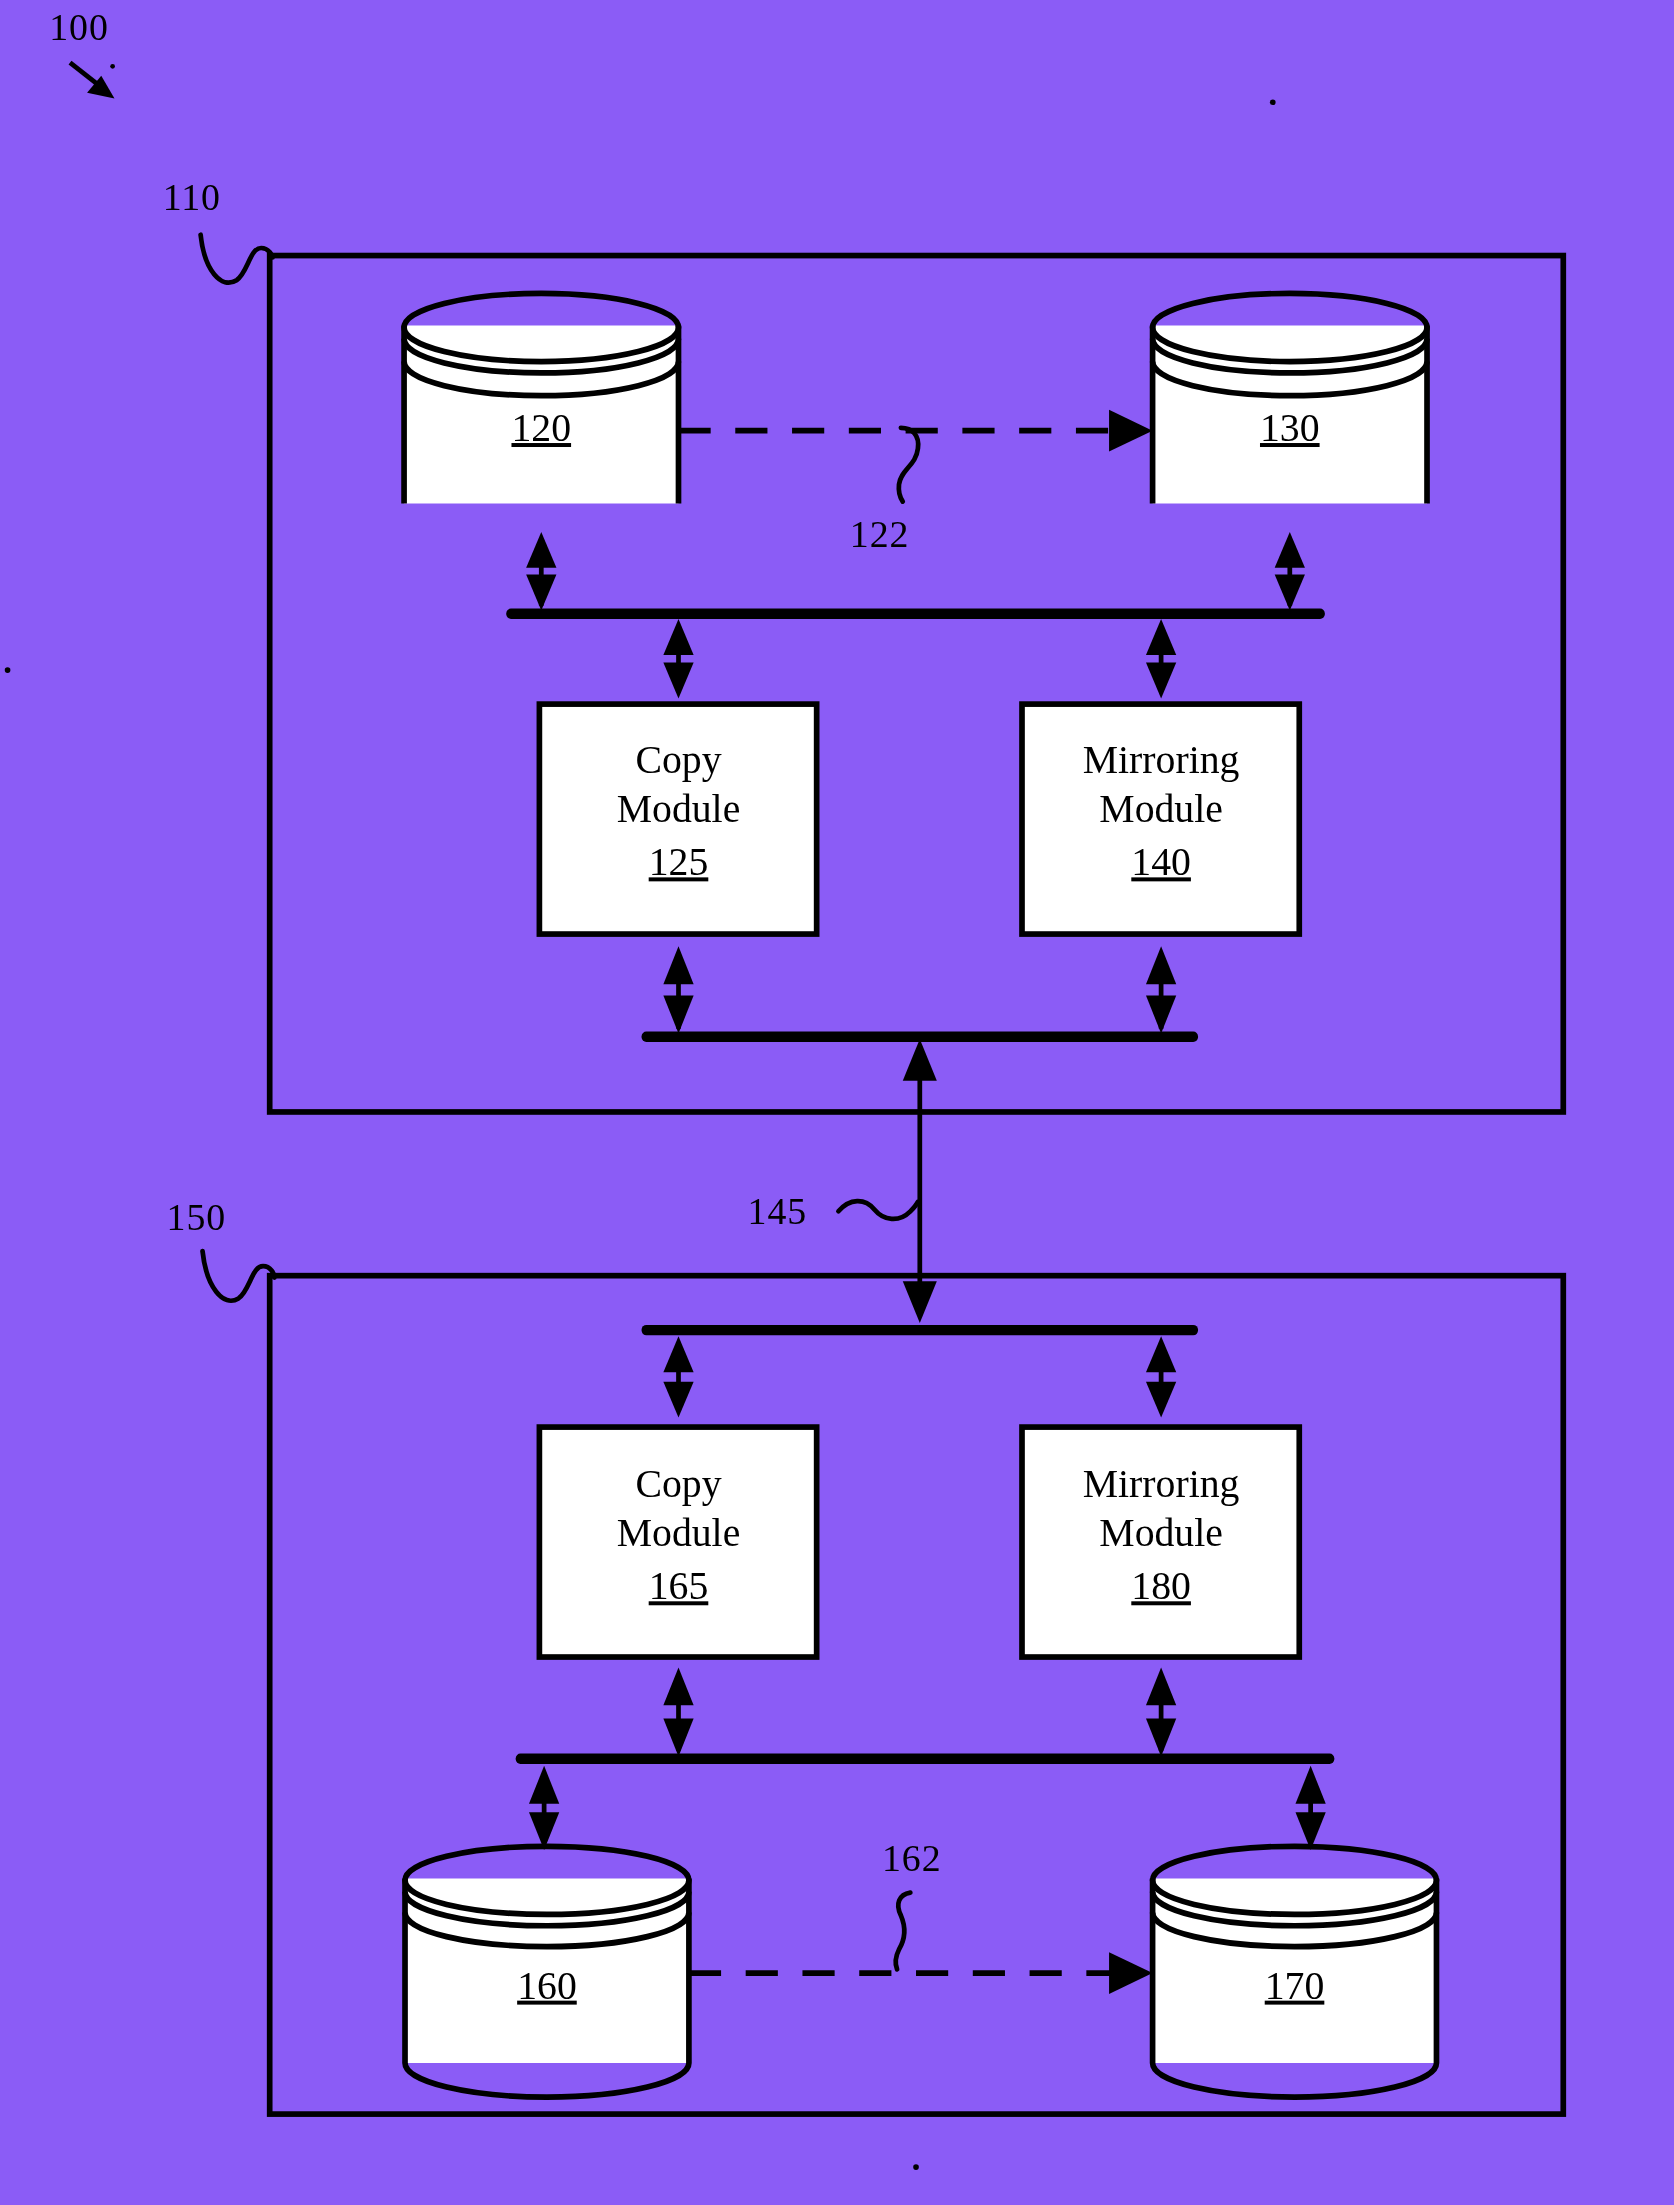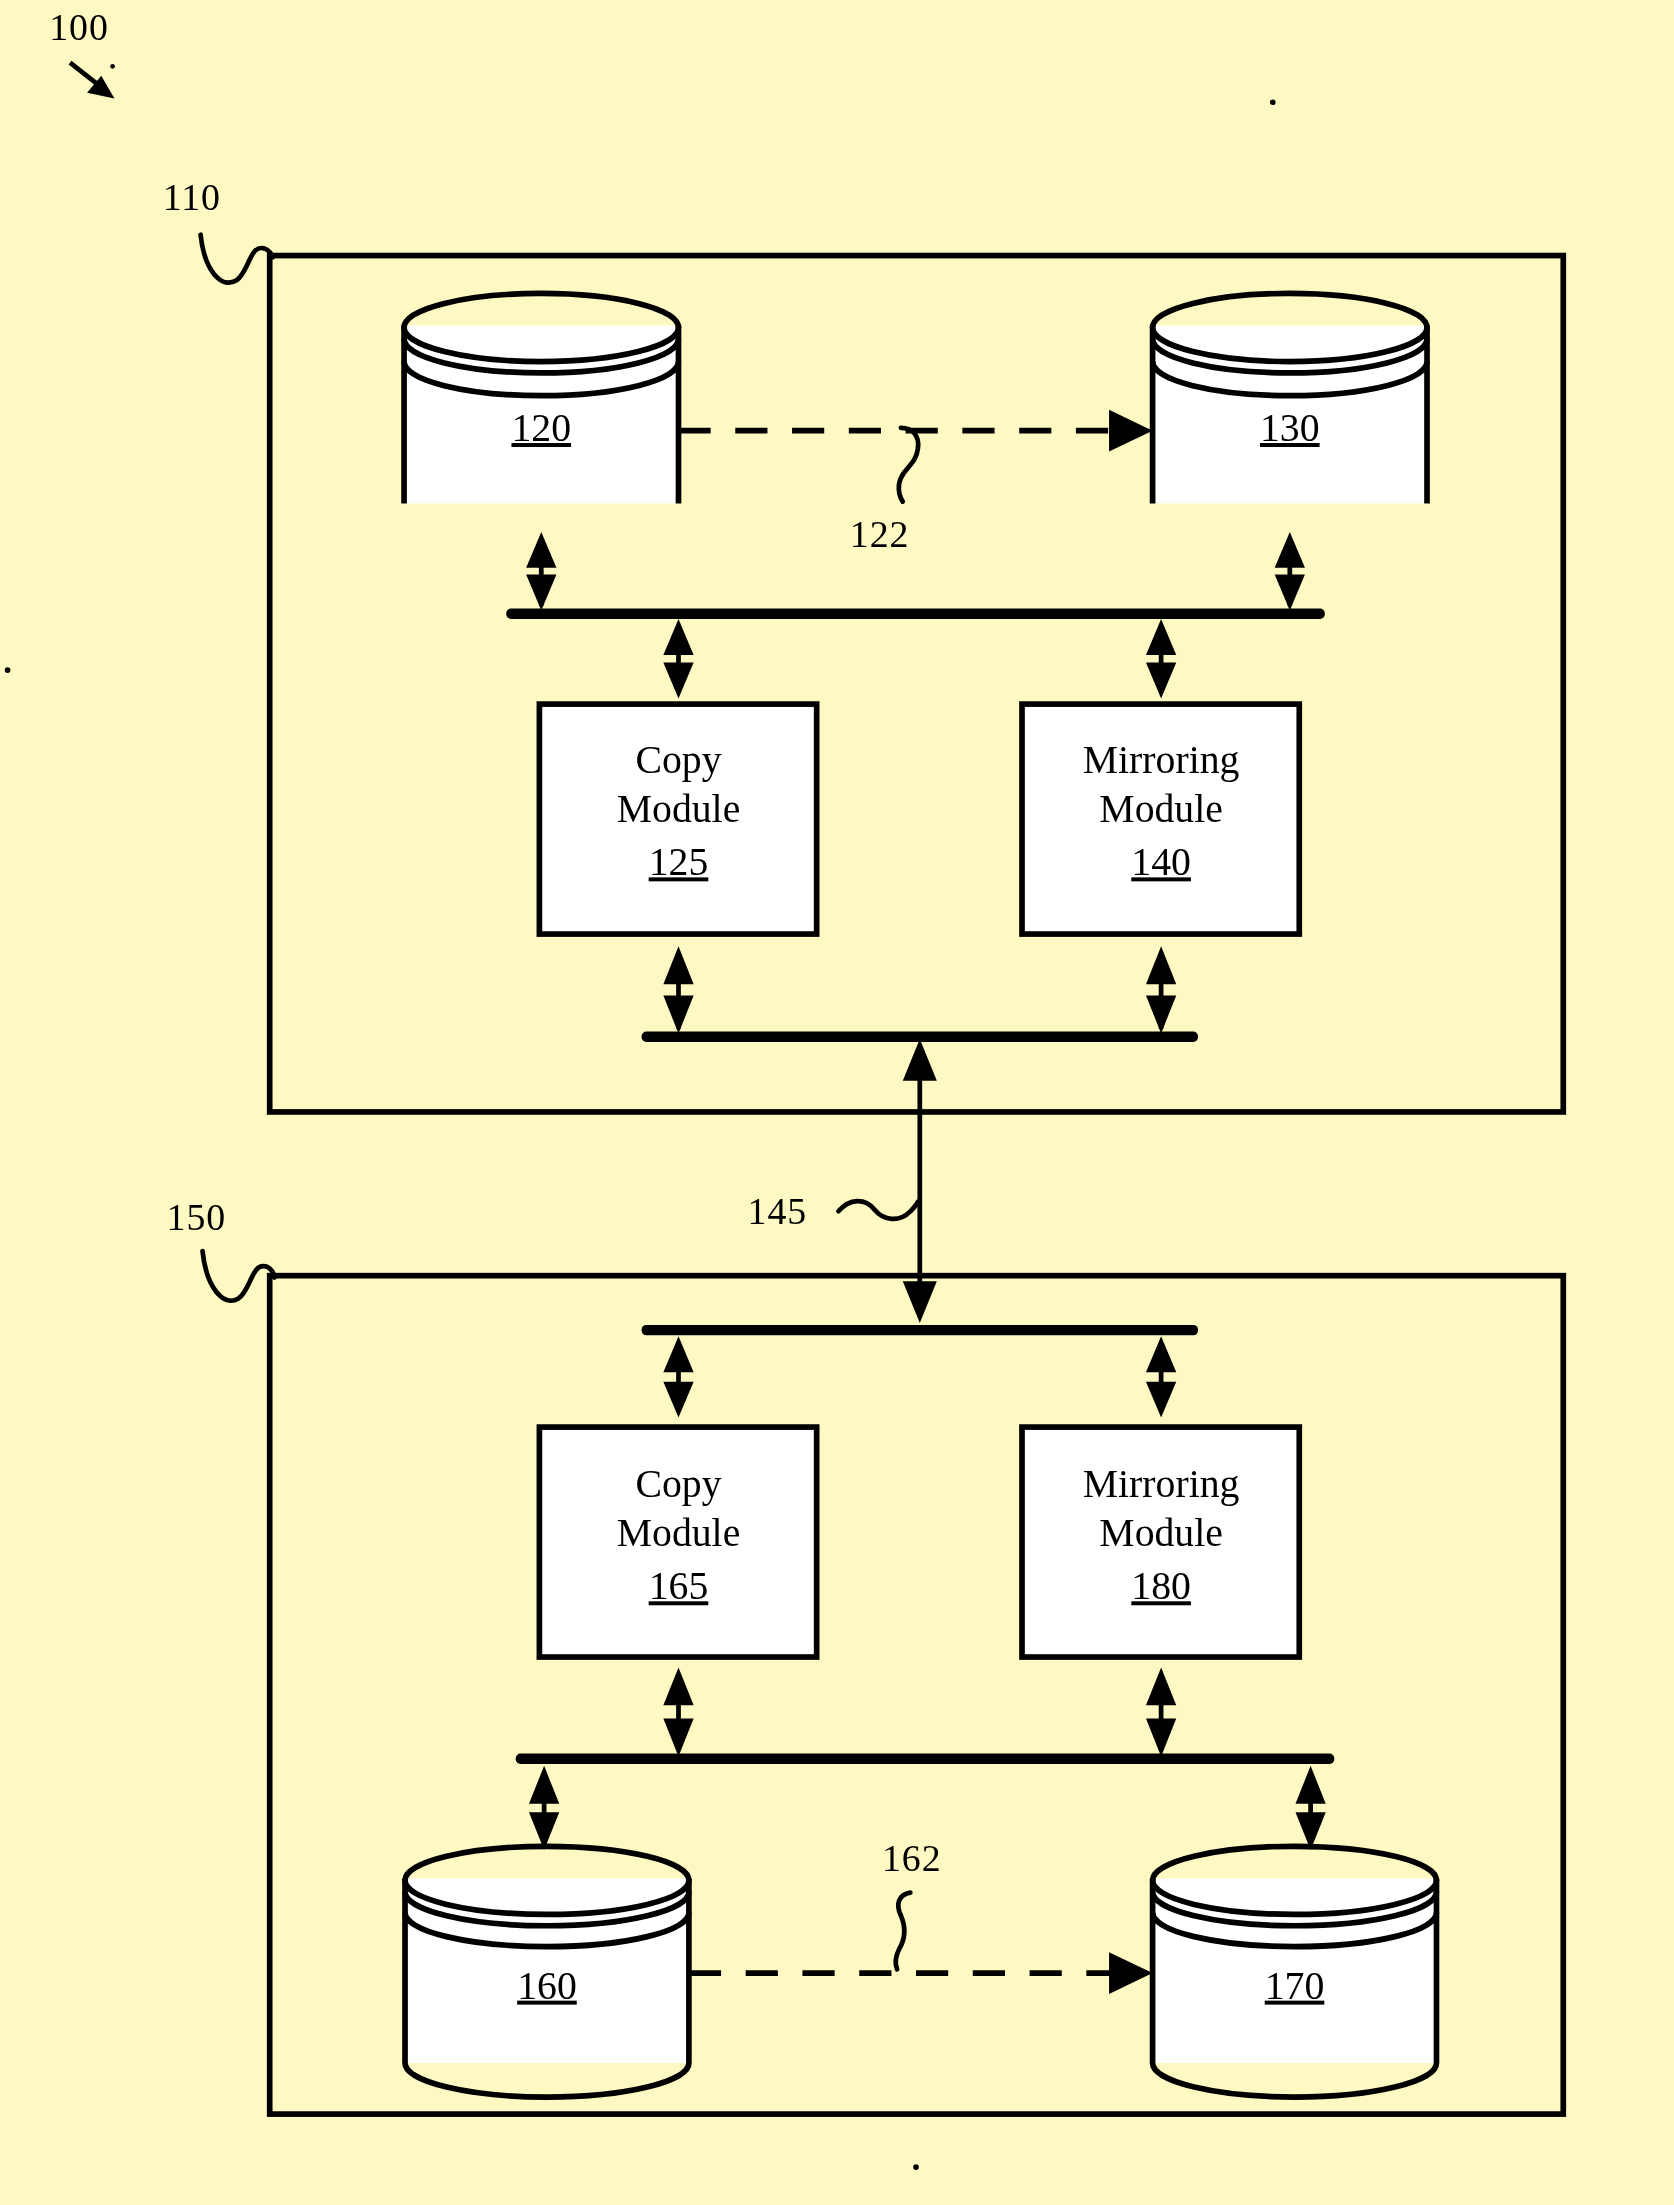--- a/index.html
+++ b/index.html
@@ -11,21 +11,21 @@
   body {
     width: 1674px;
     height: 2205px;
     font-family: "Liberation Serif", "DejaVu Serif", serif;
     overflow: hidden;
   }
   #figure-root {
     position: relative;
     width: 1674px;
     height: 2205px;
-    background: #fef9c3;
+    background: #8b5cf6;
   }
   svg#figure-canvas {
     position: absolute;
     top: 0;
     left: 0;
     width: 1674px;
     height: 2205px;
     display: block;
   }
   .outer-box {

